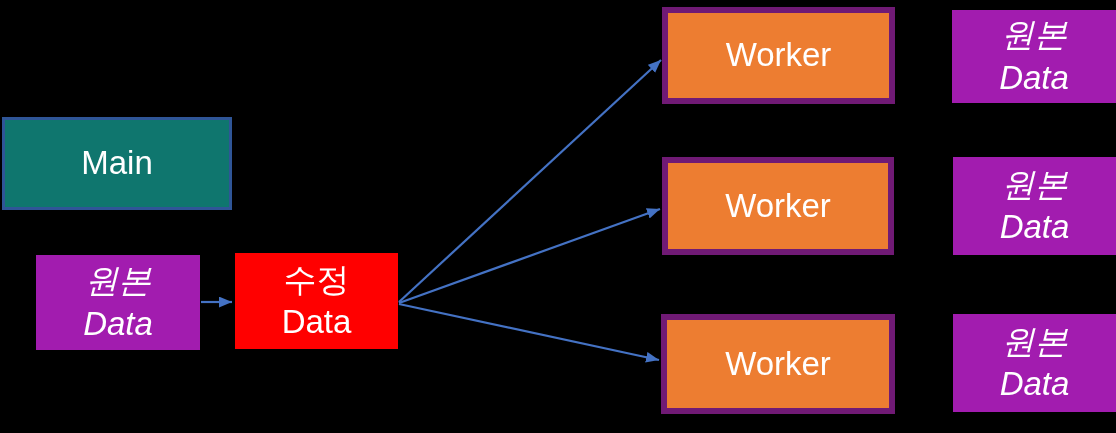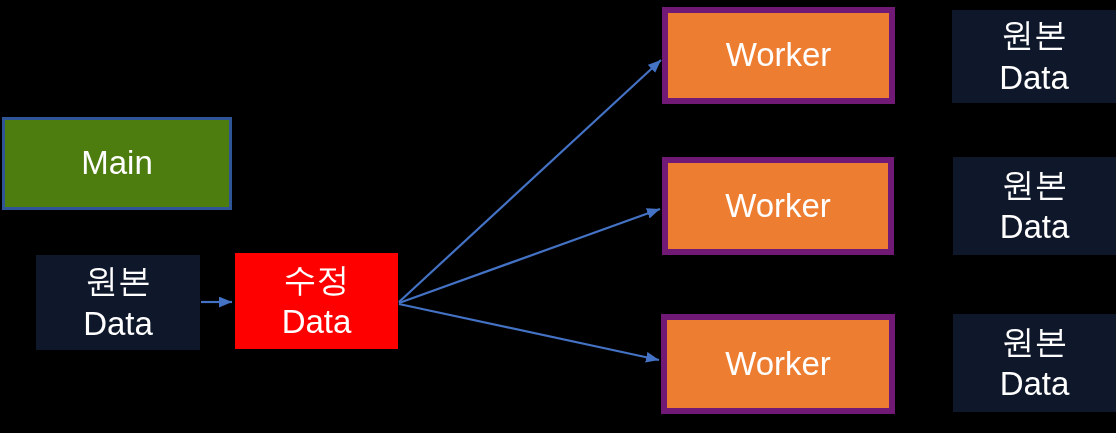--- a/index.html
+++ b/index.html
@@ -26,26 +26,27 @@
     color: #ffffff;
     font-size: 33px;
     line-height: 1.28;
     text-align: center;
     box-sizing: border-box;
     user-select: none;
   }
   .node span { display: block; }
   .main-box {
     left: 2px; top: 117px; width: 230px; height: 93px;
-    background: #4d7c0f;
+    background: #0f766e;
     border: 3px solid #2F5597;
   }
   .green-box {
-    background: #0f172a;
+    background: #a21caf;
     border: none;
+    font-style: italic;
   }
   .src-data   { left: 36px;  top: 255px; width: 164px; height: 95px; }
   .g-right-1  { left: 952px; top: 10px;  width: 164px; height: 93px; }
   .g-right-2  { left: 953px; top: 157px; width: 163px; height: 98px; }
   .g-right-3  { left: 953px; top: 314px; width: 163px; height: 98px; }
   .red-box {
     left: 235px; top: 253px; width: 163px; height: 96px;
     background: #FF0000;
     border: none;
   }

